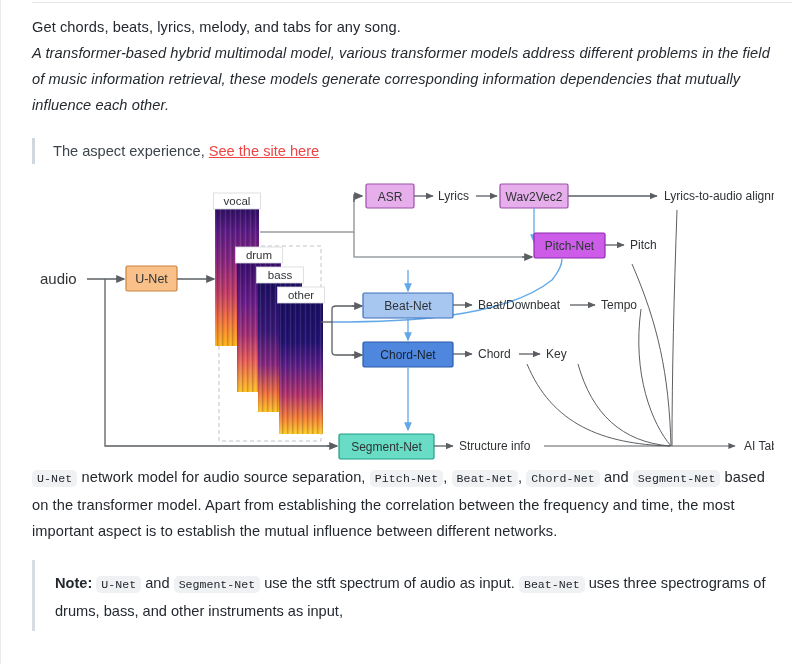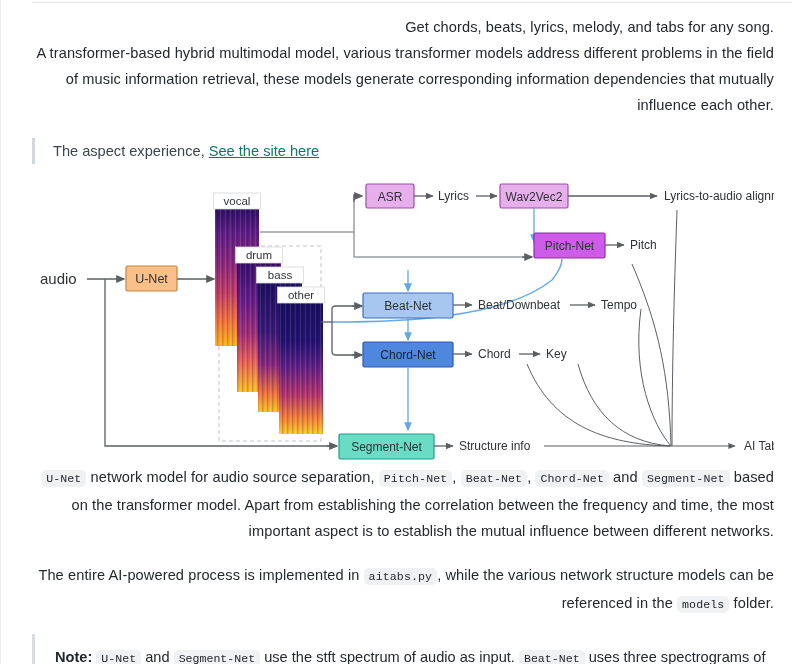--- a/index.html
+++ b/index.html
@@ -19,33 +19,32 @@
   }
   .content{
     position:absolute;left:32px;top:14px;width:742px;
   }
   p.para{
     margin:0 0 0 0;
     font-size:14.6px;
     line-height:26px;
     color:#24292f;
     letter-spacing:.1px;
-    text-align:right;
   }
   .p1{margin-top:8px;}
-  .p2{margin-top:20px;}
+  .p2{margin-top:20px;font-style:italic;}
   .blockquote{
     margin-top:20px;
     padding-left:18px;
     border-left:3px solid #d0d7de;
     font-size:14.6px;
     line-height:26px;
     color:#3d444d;
   }
-  .blockquote a{color:#0f766e;text-decoration:underline;}
+  .blockquote a{color:#ef4444;text-decoration:underline;}
   code.inl{
     font-family:"Liberation Mono", monospace;
     font-size:11.6px;
     background:#eff1f3;
     border-radius:5px;
     padding:2px 5px;
     color:#24292f;
     white-space:nowrap;
   }
   .note{
@@ -247,21 +246,18 @@
     <path d="M639,272 C620,250 600,200 609,135" fill="none" stroke="#5b5f63" stroke-width="1"></path>
     <path d="M638,272 C590,268 560,240 546,190" fill="none" stroke="#5b5f63" stroke-width="1"></path>
     <path d="M638,272 C570,270 520,250 495,190" fill="none" stroke="#5b5f63" stroke-width="1"></path>
   </svg>
   </div>
 
   <p class="para" style="margin-top:0;">
     <code class="inl">U-Net</code><span> network model for audio source separation, </span><code class="inl">Pitch-Net</code><span>, </span><code class="inl">Beat-Net</code><span>, </span><code class="inl">Chord-Net</code><span> and </span><code class="inl">Segment-Net</code><span> based on the transformer model. Apart from establishing the correlation between the frequency and time, the most important aspect is to establish the mutual influence between different networks.</span>
   </p>
 
-  <p class="para" style="margin-top:18px;">
-    <span>The entire AI-powered process is implemented in </span><code class="inl">aitabs.py</code><span>, while the various network structure models can be referenced in the </span><code class="inl">models</code><span> folder.</span>
-  </p>
 
   <div class="note">
     <b>Note:</b><span> </span><code class="inl">U-Net</code><span> and </span><code class="inl">Segment-Net</code><span> use the stft spectrum of audio as input. </span><code class="inl">Beat-Net</code><span> uses three spectrograms of drums, bass, and other instruments as input, </span>
   </div>
 
 </div>
 
 </body></html>

